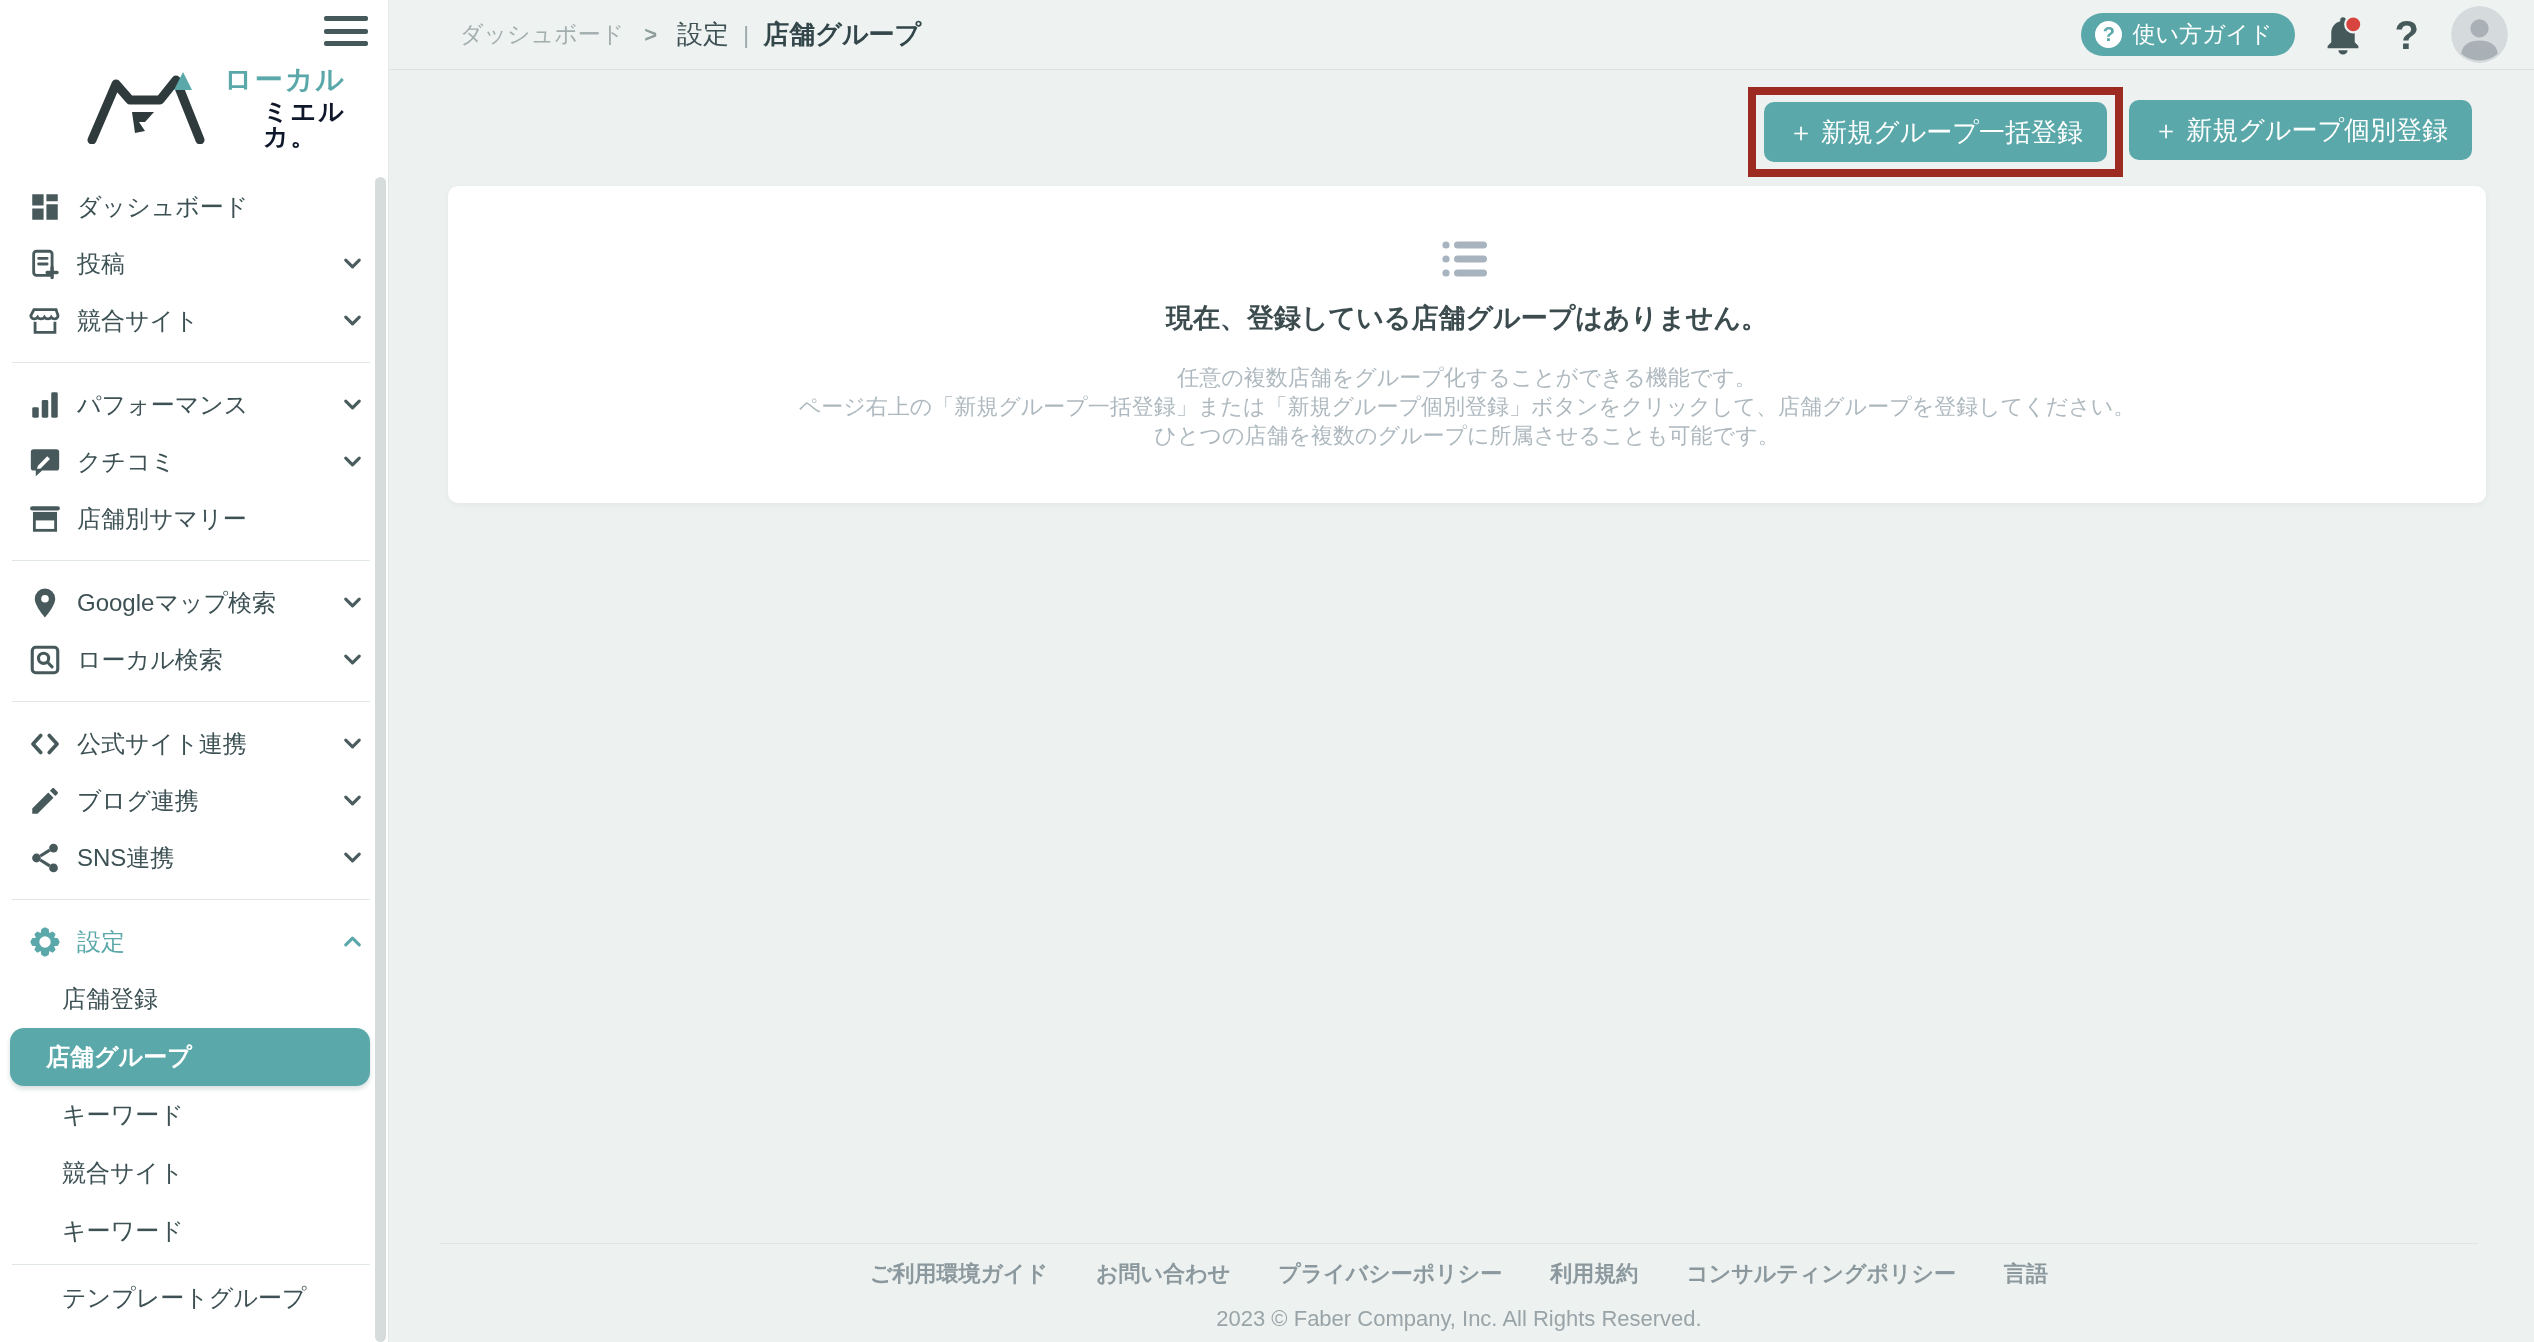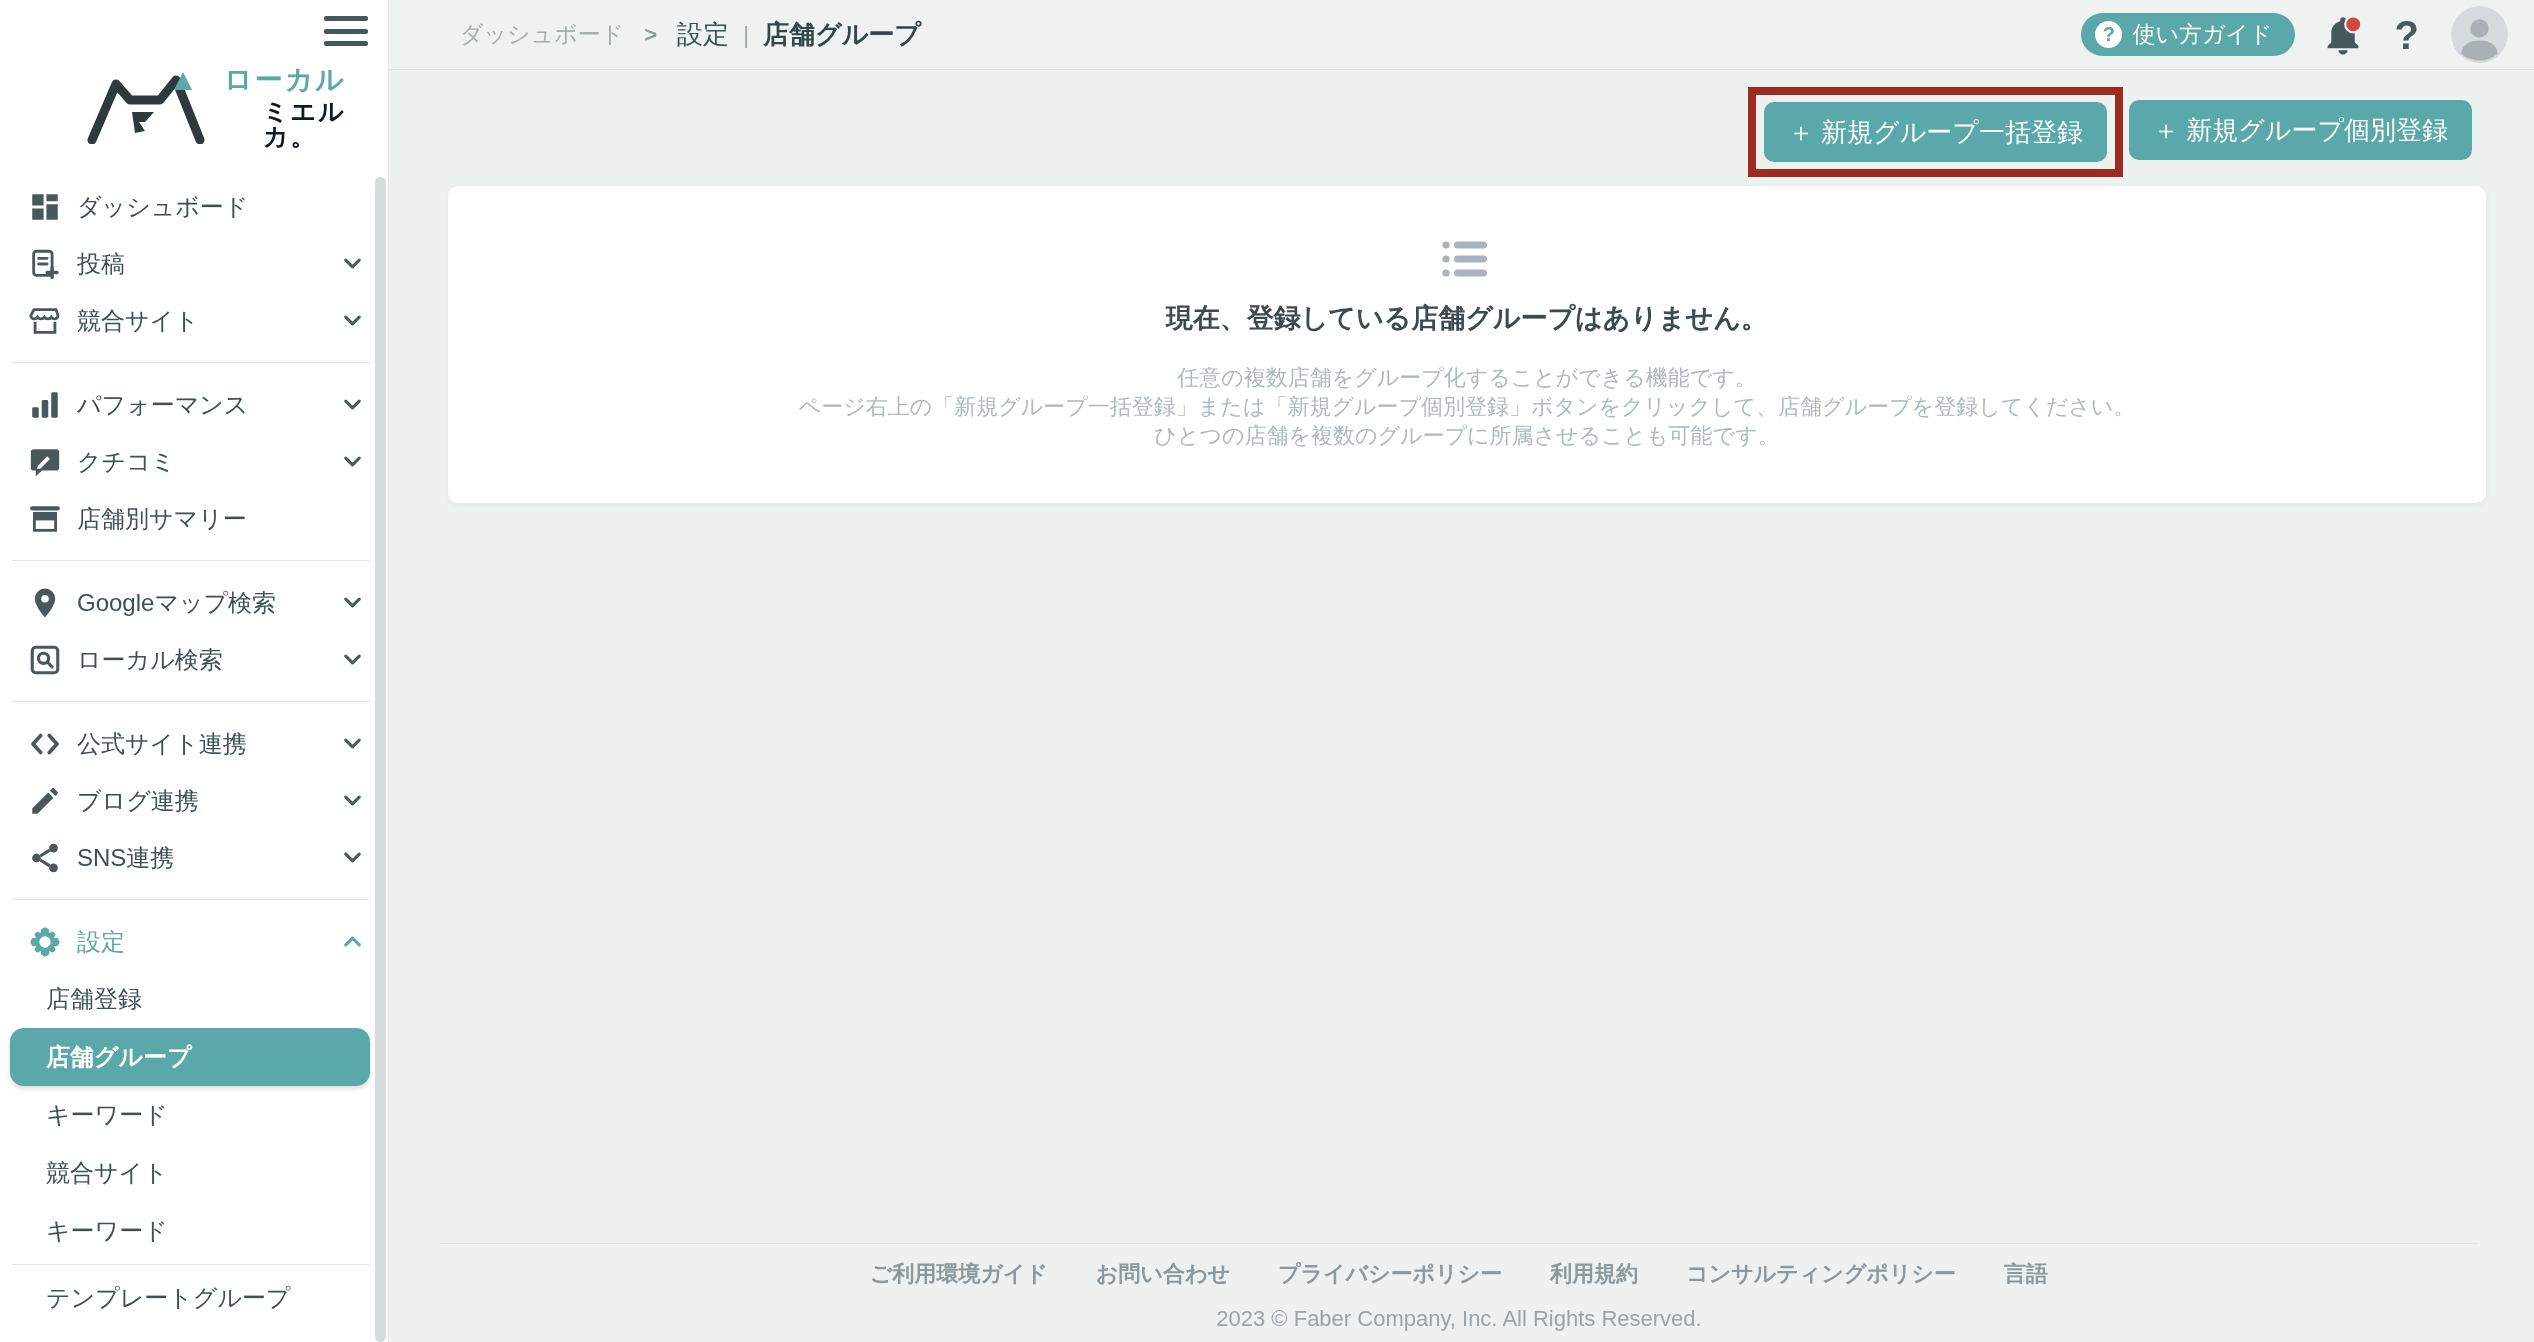--- a/index.html
+++ b/index.html
@@ -26,21 +26,21 @@
   .nav{margin-top:34px;}
   .nav-item{display:flex;align-items:center;height:57px;padding:0 22px 0 28px;cursor:pointer;}
   .nav-item .nicon{width:34px;height:34px;margin-right:15px;color:#48595c;flex:0 0 auto;}
   .nav-item .nlabel{font-size:24px;color:var(--text-dark);flex:1;white-space:nowrap;}
   .nav-item.active .nlabel{color:var(--accent);}
   .nav-item.active .nicon{color:var(--accent);}
   .chev{width:27px;height:27px;color:#4a5c5e;flex:0 0 auto;}
   .nav-item.active .chev{color:var(--accent);}
   .nav-divider{height:1px;background:#e0e6e5;margin:13px 18px 13px 12px;}
   .nav-divider.thin{margin:4px 18px 4px 12px;}
-  .sub-item{display:flex;align-items:center;height:58px;padding-left:46px;font-size:24px;color:var(--text-dark);cursor:pointer;}
+  .sub-item{display:flex;align-items:center;height:58px;padding-left:62px;font-size:24px;color:var(--text-dark);cursor:pointer;}
   .sub-item.active{height:58px;margin:0 18px 0 10px;padding-left:36px;background:var(--accent);color:#fff;font-weight:bold;border-radius:14px;box-shadow:0 3px 5px rgba(40,80,80,.18);}
   .scroll-thumb{position:absolute;top:177px;bottom:0;right:2px;width:11px;border-radius:7px;background:#d6dcdc;cursor:pointer;}
 
   
   .topbar{position:absolute;left:388px;right:0;top:0;height:70px;background:#eef2f1;border-bottom:1px solid #dbe2e1;display:flex;align-items:center;padding:0 26px 0 72px;z-index:2;}
   .breadcrumb{display:flex;align-items:center;flex:1;white-space:nowrap;}
   .bc-root{font-size:23px;color:#a3aeae;cursor:pointer;}
   .bc-sep{font-size:22px;font-weight:bold;color:#8f9c9c;margin:0 20px;}
   .bc-section{font-size:26px;color:#3d5053;}
   .bc-div{font-size:24px;color:#9fabab;margin:0 14px;}

